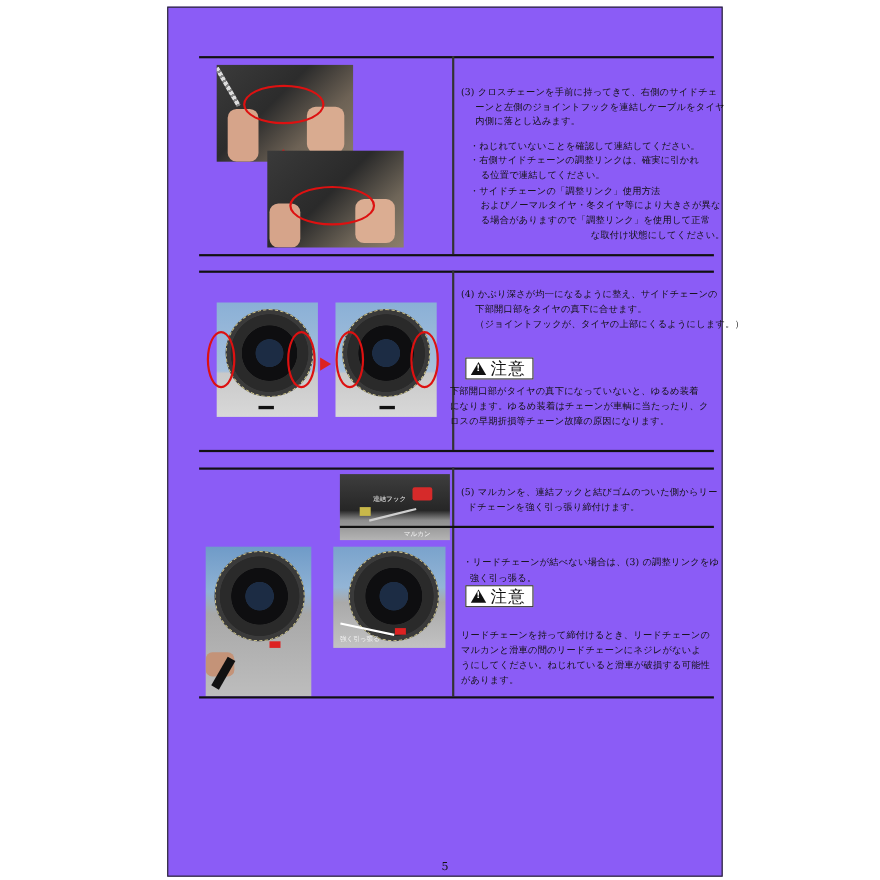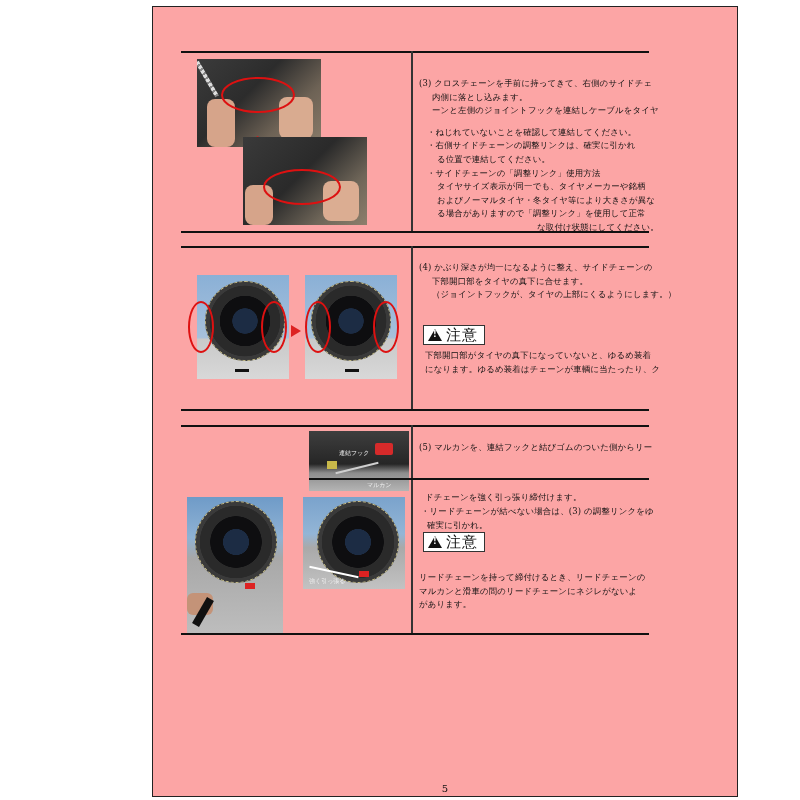--- a/index.html
+++ b/index.html
@@ -1,19 +1,19 @@
 <!DOCTYPE html>
 <html><head>
 <meta charset="utf-8">
 <style>
   * { box-sizing: border-box; margin: 0; padding: 0; }
   html, body { width: 800px; height: 800px; background: #ffffff; overflow: hidden; }
   body { position: relative; font-family: "DejaVu Serif", "Liberation Serif", serif; color: #111; }
 
-  .page { position: absolute; left: 152px; top: 6px; width: 586px; height: 791px; border: 1.5px solid #222; background: #fca5a5; }
+  .page { position: absolute; left: 152px; top: 6px; width: 505px; height: 791px; border: 1.5px solid #222; background: #8b5cf6; }
 
   .hline { position: absolute; height: 1.5px; background: #111; }
   .vline { position: absolute; width: 1.5px; background: #333; }
 
   .txt { position: absolute; font-size: 8.4px; line-height: 13.6px; letter-spacing: 0.2px; color: #111; }
   .txt p { white-space: nowrap; }
   .ind1 { padding-left: 13px; }
   .ind2 { padding-left: 8px; }
 
   .caution { position: absolute; display: flex; align-items: center; gap: 4px; border: 1px solid #333; padding: 1px 6px 1px 4px; background: #fff; height: 20px; }
@@ -47,28 +47,27 @@
   <div style="position:absolute; left:112px; top:126px; width:2px; height:28px; background:#c22; transform:rotate(-40deg);"></div>
 
   <div class="photo" style="left:90px; top:130px; width:124px; height:88px; background:linear-gradient(135deg,#3a3a3a 0%,#2a2a2a 45%,#6e6558 75%,#8d7f6c 100%);">
     <div style="position:absolute; left:2px; top:48px; width:28px; height:40px; background:#d6a48a; border-radius:8px;"></div>
     <div style="position:absolute; left:80px; top:44px; width:36px; height:40px; background:#dbad92; border-radius:8px;"></div>
     <div class="ring" style="left:20px; top:32px; width:78px; height:36px;"></div>
   </div>
 
   <div class="txt" style="left:266px; top:70px;">
     <p>(3) クロスチェーンを手前に持ってきて、右側のサイドチェ</p>
+    <p class="ind1">ーンと左側のジョイントフックを連結しケーブルをタイヤ</p>
     <p class="ind1">内側に落とし込みます。</p>
-    <p class="ind1">ーンと左側のジョイントフックを連結しケーブルをタイヤ</p>
     <p style="height:8px;"></p>
     <p class="ind2">・ねじれていないことを確認して連結してください。</p>
     <p class="ind2">・右側サイドチェーンの調整リンクは、確実に引かれ</p>
     <p class="ind1" style="padding-left:18px;">る位置で連結してください。</p>
     <p class="ind2">・サイドチェーンの「調整リンク」使用方法</p>
-    <p style="padding-left:18px;">タイヤサイズ表示が同一でも、タイヤメーカーや銘柄</p>
     <p style="padding-left:18px;">およびノーマルタイヤ・冬タイヤ等により大きさが異な</p>
     <p style="padding-left:18px;">る場合がありますので「調整リンク」を使用して正常</p>
     <p style="padding-left:18px;text-align:right;">な取付け状態にしてください。</p>
   </div>
 
   <div class="hline" style="left:28px; top:224px; width:468px;"></div>
 
   <div class="hline" style="left:28px; top:239px; width:468px;"></div>
   <div class="vline" style="left:258px; top:239px; height:163px;"></div>
 
@@ -93,23 +92,24 @@
     <p>(4) かぶり深さが均一になるように整え、サイドチェーンの</p>
     <p class="ind1">下部開口部をタイヤの真下に合せます。</p>
     <p class="ind1">（ジョイントフックが、タイヤの上部にくるようにします。）</p>
   </div>
 
   <div class="caution" style="left:270px; top:318px;">
     <span class="tri"></span>
     <span class="lbl">注意</span>
   </div>
 
-  <div class="txt" style="left:272px; top:342px;">
+  <div class="txt" style="left:256px; top:342px;">
     <p>下部開口部がタイヤの真下になっていないと、ゆるめ装着</p>
     <p>になります。ゆるめ装着はチェーンが車輌に当たったり、ク</p>
+    <p>ロスの早期折損等チェーン故障の原因になります。</p>
   </div>
 
   <div class="hline" style="left:28px; top:402px; width:468px;"></div>
 
   <div class="hline" style="left:28px; top:418px; width:468px;"></div>
   <div class="vline" style="left:258px; top:418px; height:208px;"></div>
 
   <div class="photo" style="left:156px; top:424px; width:100px; height:60px; background:linear-gradient(#3e3e3e 0%,#262626 55%,#8d8d8d 70%,#b4b4b4 100%);">
     <div style="position:absolute; left:66px; top:12px; width:18px; height:12px; background:#d62a2a; border-radius:2px;"></div>
     <div style="position:absolute; left:18px; top:30px; width:10px; height:8px; background:#c8b84a;"></div>
@@ -131,35 +131,36 @@
   <div class="photo" style="left:150px; top:490px; width:102px; height:92px; background:linear-gradient(#7aa3cc 0%,#93b5d6 40%,#a9a9a9 55%,#c2c2c2 100%);">
     <div class="tire" style="left:14px; top:4px; width:82px; height:82px;"></div>
     <div class="chainnet" style="left:14px; top:4px; width:82px; height:82px;"></div>
     <div style="position:absolute; left:56px; top:74px; width:10px; height:6px; background:#d22;"></div>
     <div style="position:absolute; left:6px; top:74px; width:50px; height:1.5px; background:#fff; transform:rotate(12deg);"></div>
     <span class="small-label" style="left:6px; top:80px;">強く引っ張る</span>
   </div>
 
   <div class="txt" style="left:266px; top:434px;">
     <p>(5) マルカンを、連結フックと結びゴムのついた側からリー</p>
-    <p class="ind1" style="padding-left:6px;margin-top:36px;">ドチェーンを強く引っ張り締付けます。</p>
+    <p class="ind1" style="padding-left:6px;">ドチェーンを強く引っ張り締付けます。</p>
   </div>
 
   <div class="txt" style="left:268px; top:498px;">
     <p>・リードチェーンが結べない場合は、(3) の調整リンクをゆ</p>
-    <p style="padding-left:6px;">確実に引かれ。</p>
+    <p style="padding-left:6px;">強く引っ張る。</p>
   </div>
 
   <div class="caution" style="left:270px; top:525px;">
     <span class="tri"></span>
     <span class="lbl">注意</span>
   </div>
 
   <div class="txt" style="left:266px; top:564px;">
     <p>リードチェーンを持って締付けるとき、リードチェーンの</p>
     <p>マルカンと滑車の間のリードチェーンにネジレがないよ</p>
+    <p>うにしてください。ねじれていると滑車が破損する可能性</p>
     <p>があります。</p>
   </div>
 
   <div class="hline" style="left:28px; top:626px; width:468px;"></div>
 
   <div class="pagenum">5</div>
 </div>
 
 </body></html>

